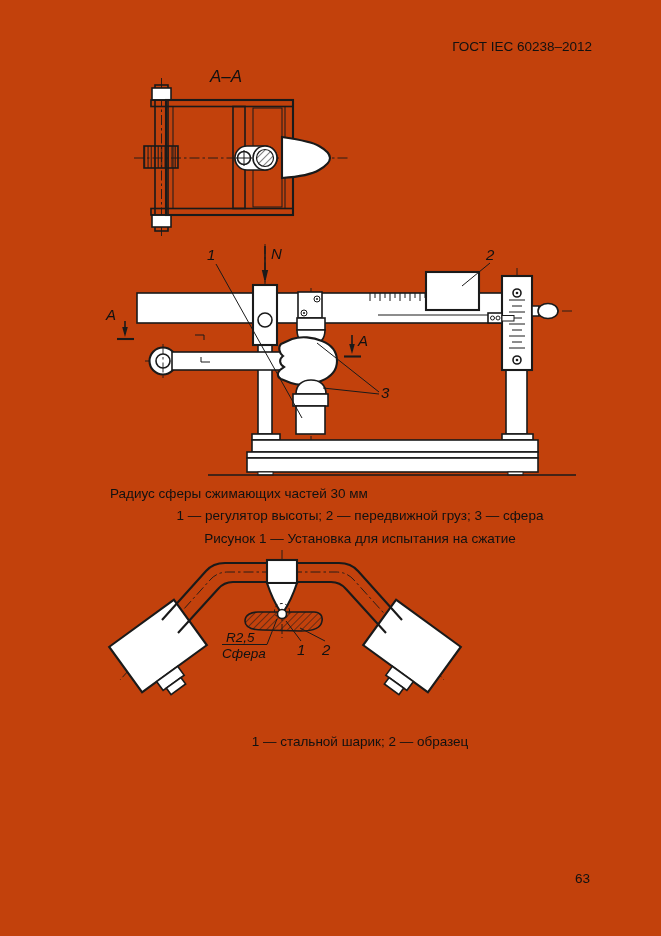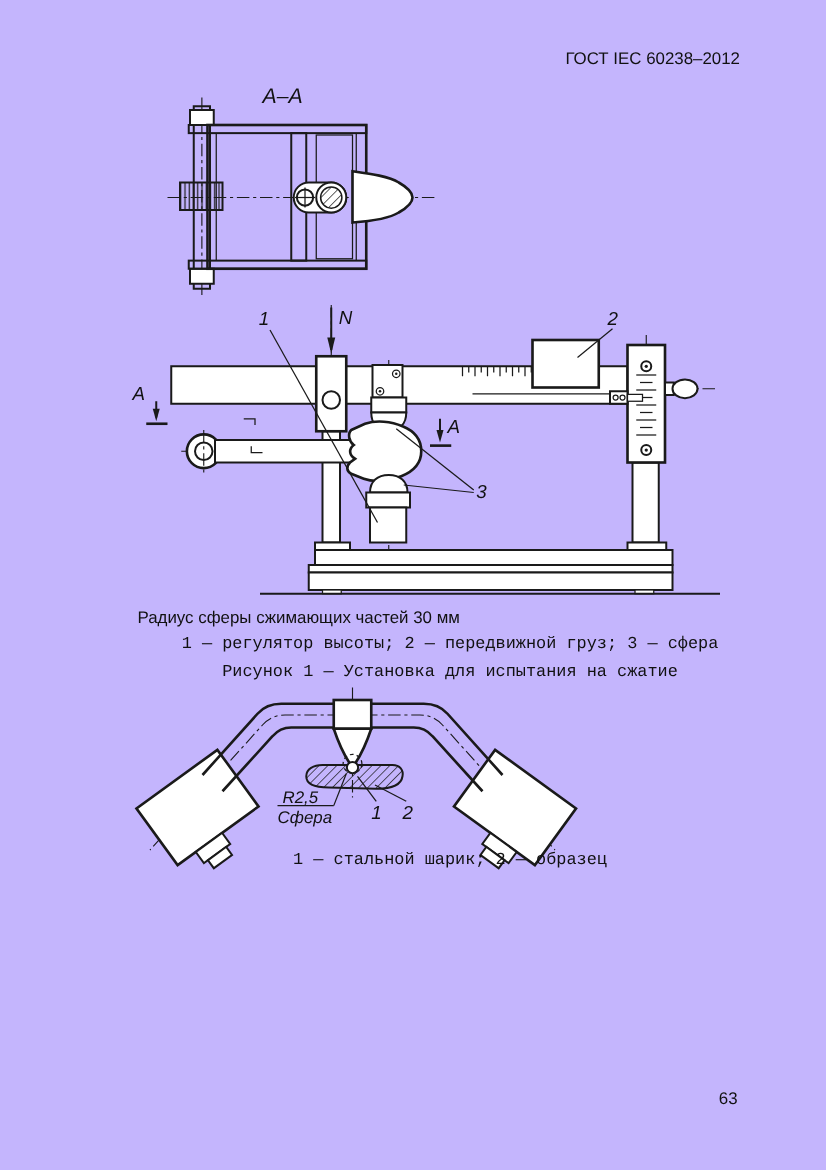--- a/index.html
+++ b/index.html
@@ -1,19 +1,19 @@
 <!DOCTYPE html>
 <html><head>
 <meta charset="utf-8">
 <style>
   html,body{margin:0;padding:0;background:#e8e8e8;}
-  .page{position:relative;width:661px;height:936px;background:#c4b5fd;margin:0 auto;
+  .page{position:relative;width:661px;height:936px;background:#c2410c;margin:0 auto;
         font-family:"Liberation Sans",sans-serif;color:#111;overflow:hidden;}
   .lbl{position:absolute;font-size:13.5px;line-height:1.2;color:#111;white-space:nowrap;}
-  .center-block{position:absolute;left:88px;width:544px;text-align:center;font-family:Liberation Mono, monospace;}
+  .center-block{position:absolute;left:88px;width:544px;text-align:center;}
   svg{position:absolute;overflow:visible;}
   svg text{font-family:"Liberation Sans",sans-serif;fill:#111;}
   .it{font-style:italic;}
   .ln{fill:none;stroke:#1a1a1a;stroke-width:1.6;}
   .ln2{fill:none;stroke:#1a1a1a;stroke-width:2.1;}
   .thin{fill:none;stroke:#1a1a1a;stroke-width:1;}
   .cl{fill:none;stroke:#1a1a1a;stroke-width:0.9;stroke-dasharray:10 3 2.5 3;}
   .wf{fill:#ffffff;}
   .ar{fill:#1a1a1a;stroke:none;}
 </style>
@@ -217,16 +217,16 @@
     <text class="it" x="126" y="94" font-size="13.5">R2,5</text>
     <line class="thin" x1="122" y1="96.5" x2="167" y2="96.5"></line>
     <text class="it" x="122" y="110" font-size="13.5">Сфера</text>
     <line class="thin" x1="167" y1="96.5" x2="177" y2="71"></line>
     <line class="thin" x1="201" y1="93" x2="186" y2="73"></line>
     <text class="it" x="197" y="107" font-size="15">1</text>
     <line class="thin" x1="225" y1="93" x2="200" y2="80"></line>
     <text class="it" x="222" y="107" font-size="15">2</text>
   </svg>
 
-  <div class="center-block lbl" style="top:681px;">1 — стальной шарик; 2 — образец</div>
+  <div class="center-block lbl" style="top:734px;">1 — стальной шарик; 2 — образец</div>
 
   <div class="lbl" style="left:575px;top:871px;">63</div>
 </div>
 
 </body></html>

